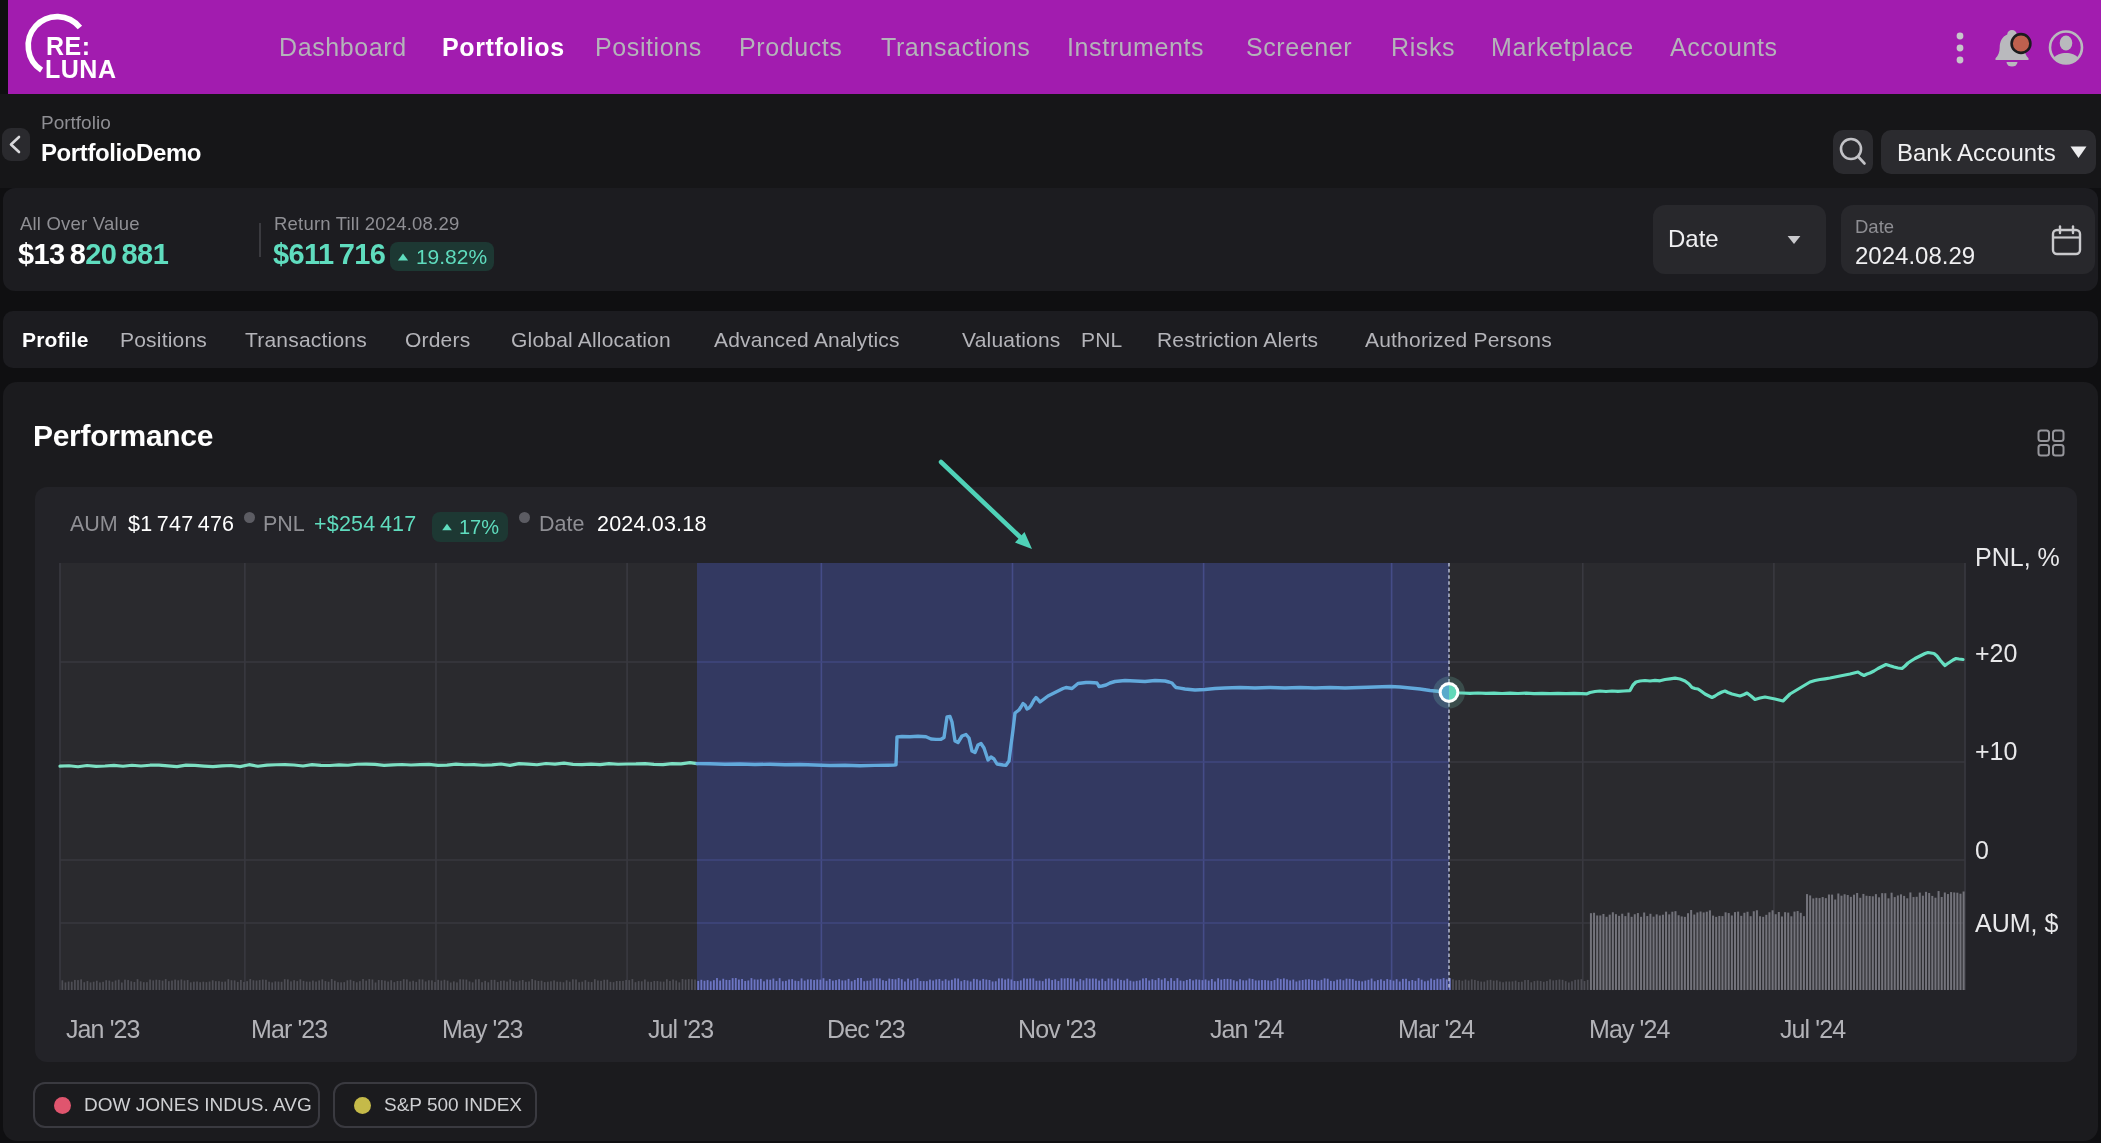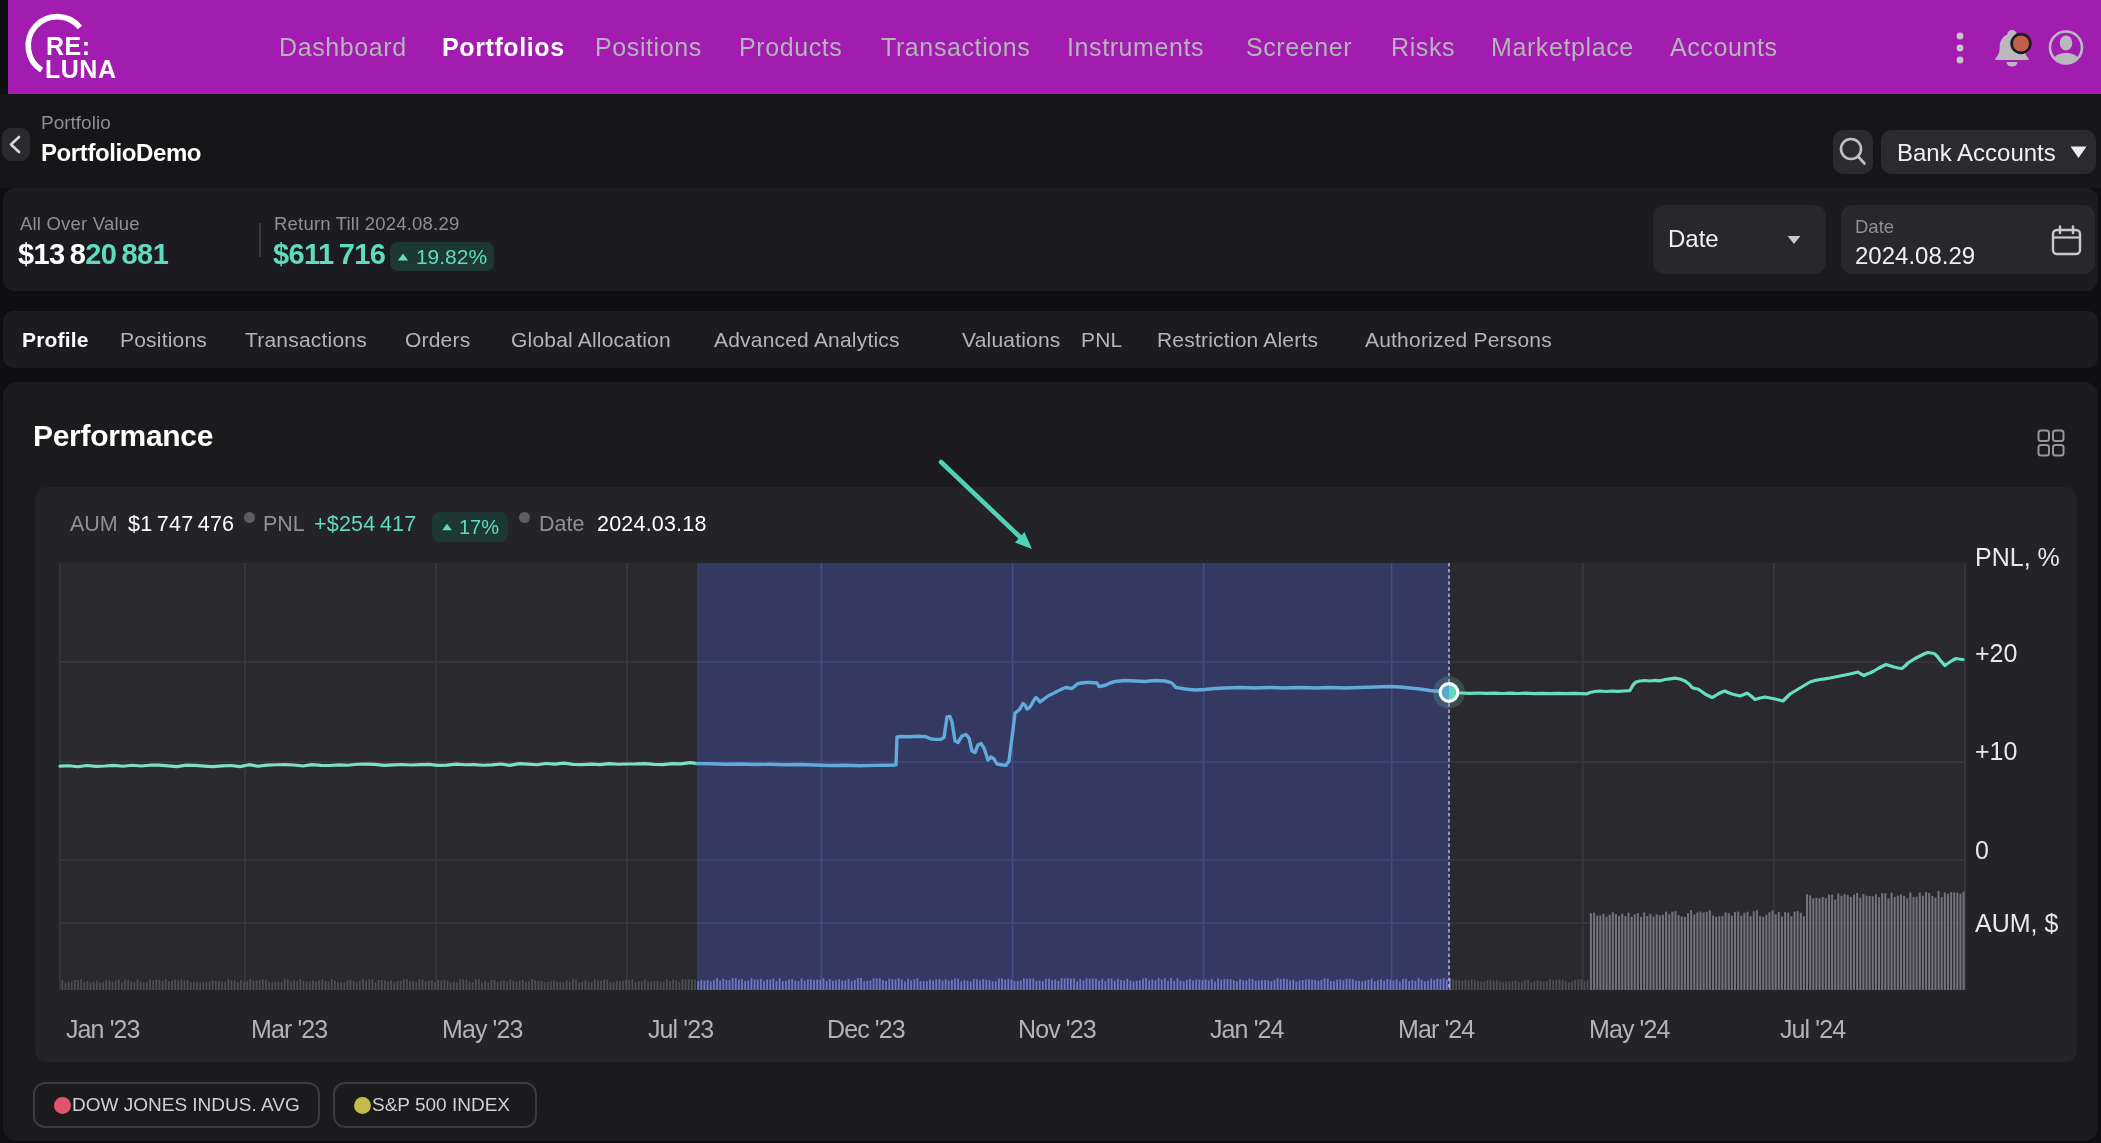--- a/index.html
+++ b/index.html
@@ -44,21 +44,21 @@
 .hwhite { color:#ffffff; letter-spacing:0.2px; }
 .hteal { color:#5fdcbe; letter-spacing:0.2px; }
 .dot { position:absolute; width:11px; height:11px; border-radius:6px; background:#5c5c63; top:11px; }
 .hbadge { position:absolute; left:397px; top:-2px; width:76px; height:30px; border-radius:8px; background:#1d3833;
   display:flex; align-items:center; justify-content:center; gap:6px; }
 .hbadge .pct { font-size:20px; color:#5fdcbe; }
 .tri { width:0; height:0; border-left:6px solid transparent; border-right:6px solid transparent; border-bottom:8px solid #5fdcbe; }
 .xlab { position:absolute; top:633px; font-size:25px; color:#b2b2b7; white-space:nowrap; letter-spacing:-0.9px; }
 .rlab { position:absolute; left:1972px; font-size:25px; color:#e8e8ea; white-space:nowrap; }
 .legend { position:absolute; top:700px; height:46px; border:2px solid #3a3a40; border-radius:12px;
-  display:flex; align-items:center; gap:1px; padding:0 0 0 19px; }
+  display:flex; align-items:center; gap:13px; padding:0 0 0 19px; }
 .legend .ldot { width:17px; height:17px; border-radius:9px; }
 .legend .lt { font-size:19px; color:#cfd0d3; letter-spacing:0; white-space:nowrap; }
 </style></head>
 <body>
 <div class="page">
   <div class="nav">
     <svg class="logo" width="100" height="76" viewBox="0 0 100 76">
 <path d="M 57.9 18.6 A 29 29 0 1 0 19.6 61.1" fill="none" stroke="#ffffff" stroke-width="5.6"></path>
 <text x="24" y="46" font-family="Liberation Sans, sans-serif" font-size="25" font-weight="bold" fill="#ffffff" letter-spacing="0.5">RE:</text>
 <text x="23" y="69" font-family="Liberation Sans, sans-serif" font-size="25" font-weight="bold" fill="#ffffff" letter-spacing="0.5">LUNA</text>

